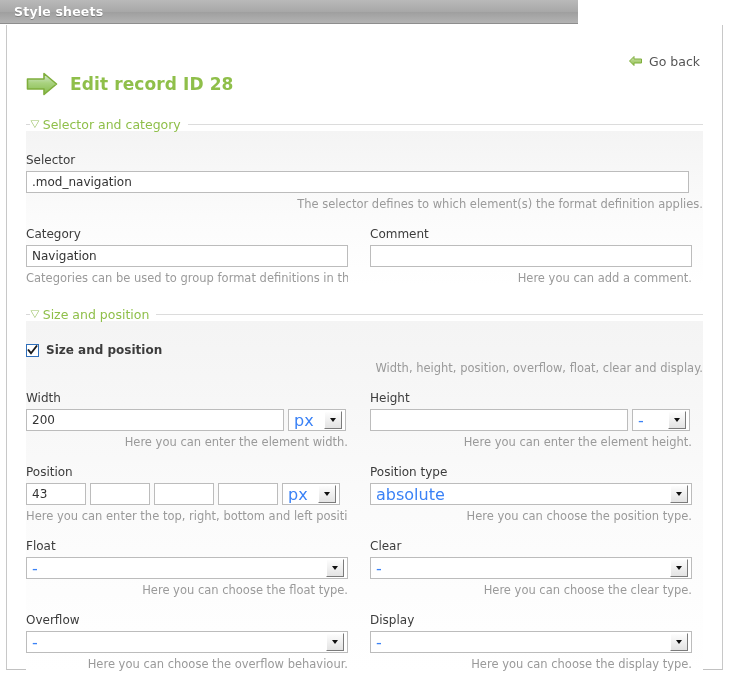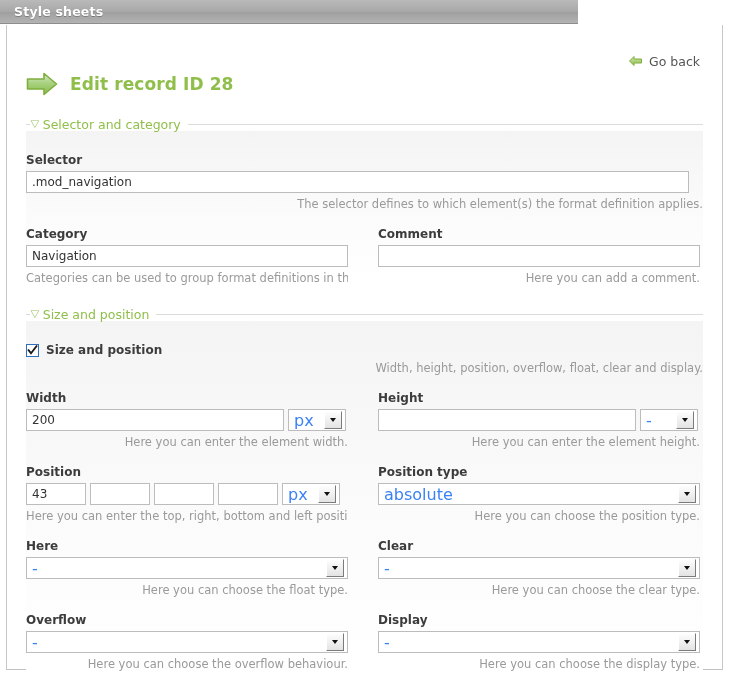--- a/index.html
+++ b/index.html
@@ -140,21 +140,21 @@
     margin-left: 7px;
   }
   .fieldset-body {
     background: linear-gradient(to bottom, #f4f4f4 0%, #fbfbfb 55%, #ffffff 100%);
     padding-top: 4px;
   }
 
   
   .field-label {
     font-size: 12px;
-    font-weight: bold;
+    font-weight: normal;
     color: #3c3c3c;
     margin-bottom: 4px;
     display: block;
   }
   .help-text {
     font-size: 11.5px;
     color: #9a9a9a;
     margin-top: 4px;
     white-space: nowrap;
     overflow: hidden;
@@ -207,21 +207,21 @@
   }
   .sel-caret {
     width: 0; height: 0;
     border-left: 3.5px solid transparent;
     border-right: 3.5px solid transparent;
     border-top: 4px solid #101010;
   }
 
   .row2 {
     display: flex;
-    gap: 30px;
+    gap: 22px;
   }
   .col {
     width: 322px;
     flex: 0 0 322px;
   }
 
   .inline {
     display: flex;
     gap: 4px;
     align-items: center;
@@ -406,21 +406,21 @@
               <span class="sel-btn">
                   <span class="sel-caret"></span>
                 </span>
             </div>
             <div class="help-text">Here you can choose the position type.</div>
           </div>
         </div>
 
         <div class="row2 mt16">
           <div class="col">
-            <label class="field-label">Here</label>
+            <label class="field-label">Float</label>
             <div class="sel" style="width:322px;">
               <span class="sel-value">-</span>
               <span class="sel-btn">
                   <span class="sel-caret"></span>
                 </span>
             </div>
             <div class="help-text">Here you can choose the float type.</div>
           </div>
           <div class="col">
             <label class="field-label">Clear</label>

